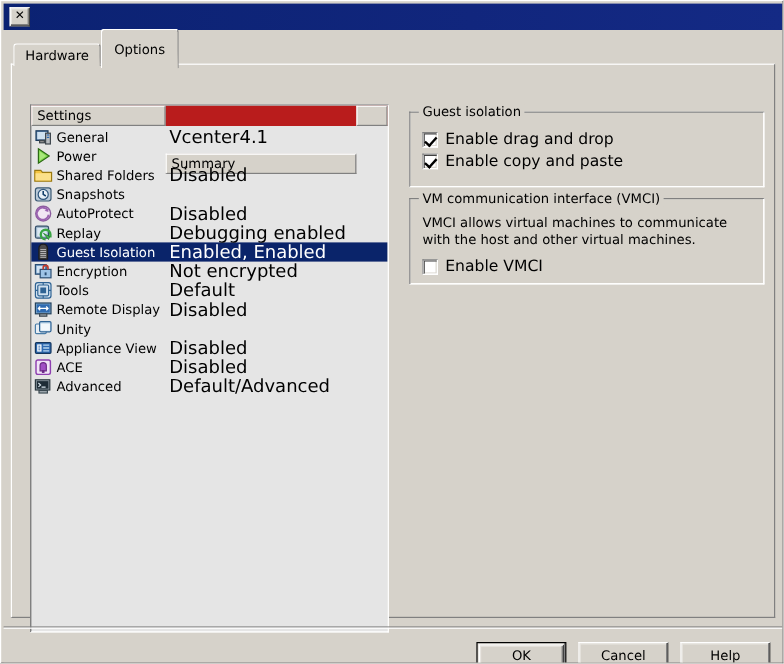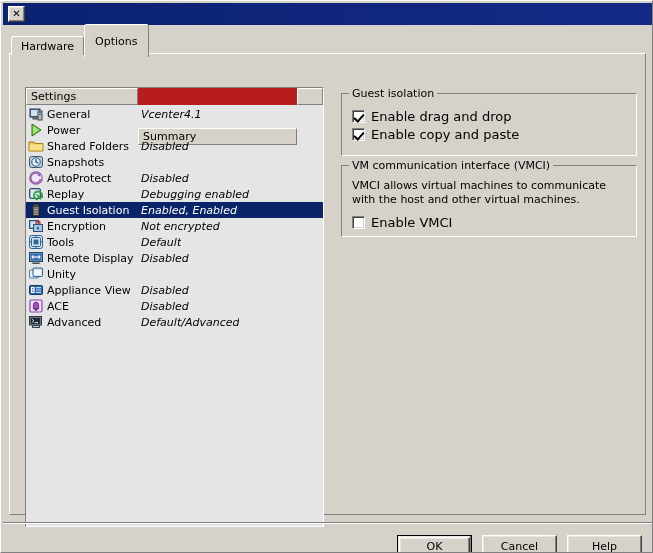--- a/index.html
+++ b/index.html
@@ -181,23 +181,22 @@
     flex: 0 0 16px;
     position: relative;
   }
   .row-label {
     width: 94px;
     font-size: 11px;
     overflow: hidden;
     flex: 0 0 94px;
   }
   .row-summary {
-    font-size: 11px;
+    font-size: 15px;
     overflow: hidden;
-    font-style: italic;
   }
 
   
   .groupbox {
     position: absolute;
     box-sizing: border-box;
     border: 1px solid #ffffff;
     border-top-color: #ffffff;
     background: transparent;
   }

